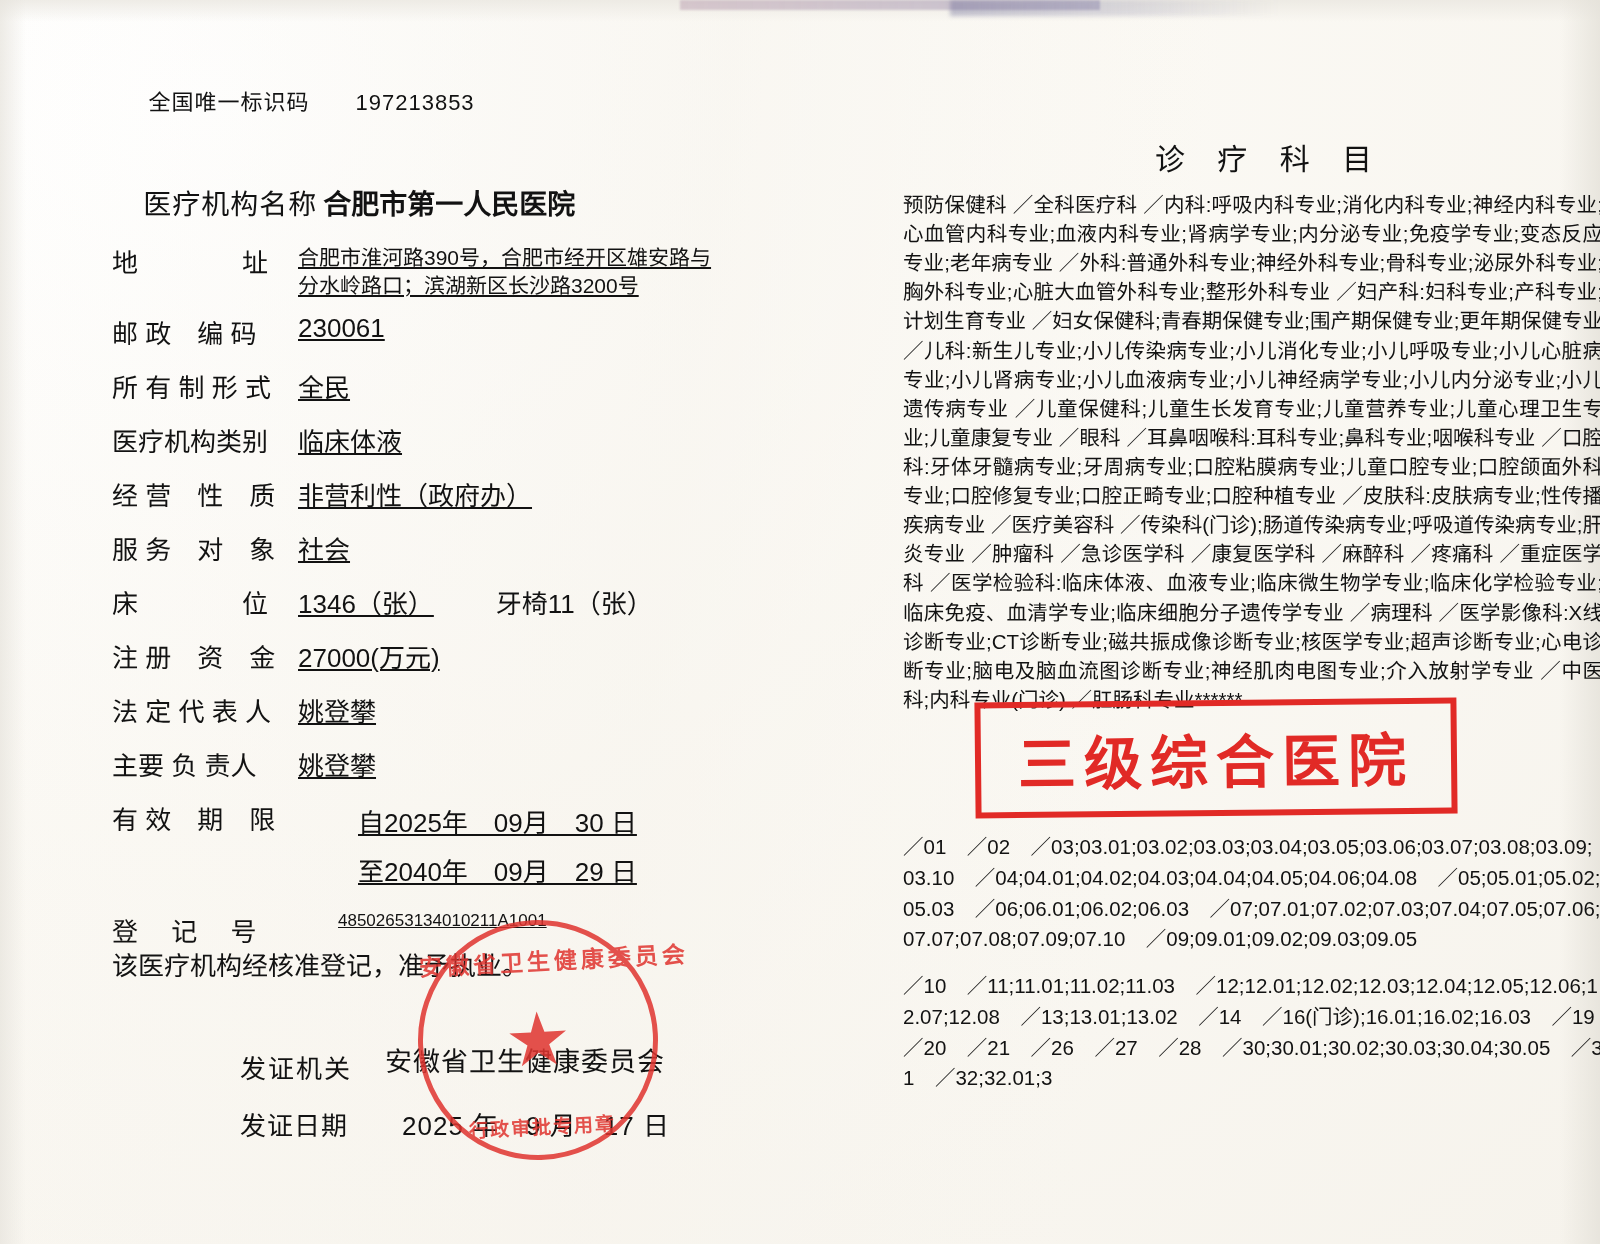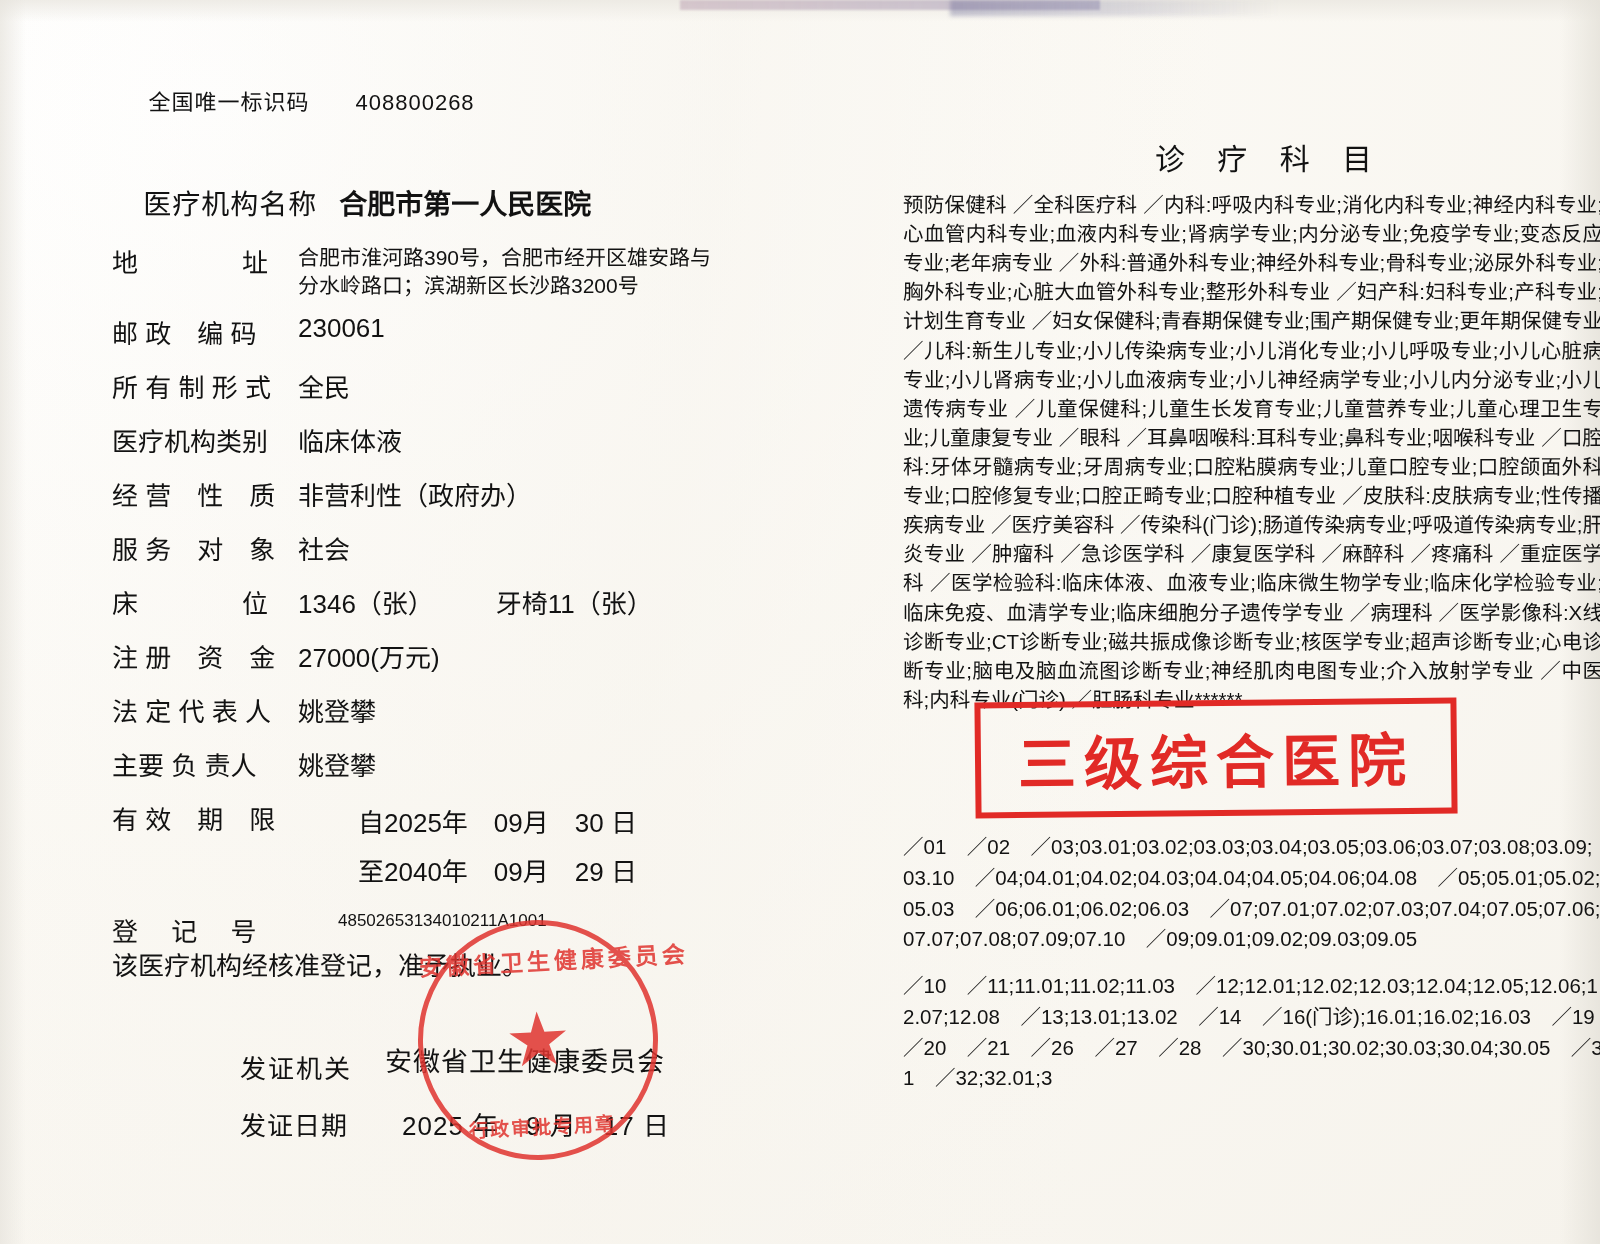--- a/index.html
+++ b/index.html
@@ -68,21 +68,21 @@
     letter-spacing: 1px;
     white-space: pre;
   }
   .org-line {
     position: absolute;
     left: 112px; top: 150px;
     font-size: 28px;
     white-space: pre;
   }
   .org-line .label { letter-spacing: 1px; }
-  .org-line .value { font-weight: bold; margin-left: 22px; }
+  .org-line .value { font-weight: bold; margin-left: 6px; }
 
   .rows {
     position: absolute;
     left: 112px; top: 242px;
     width: 700px;
   }
   .row {
     position: relative;
     margin-bottom: 14px;
     min-height: 40px;
@@ -92,20 +92,21 @@
     width: 186px;
     font-size: 26px;
     vertical-align: top;
     letter-spacing: 0px;
   }
   .row .value {
     display: inline-block;
     font-size: 26px;
     vertical-align: top;
     max-width: 500px;
+    text-decoration: underline;
   }
   .row.addr .value {
     font-size: 21px;
     line-height: 1.35;
     width: 430px;
     position: relative;
     top: 2px;
   }
   .row .value.small { font-size: 17px; margin-left: 40px; }
   .row .value2 {
@@ -230,21 +231,21 @@
 <body>
 
 <div class="page">
   <div class="edge-top"></div>
   <div class="edge-left"></div>
   <div class="edge-right"></div>
   <div class="top-band"></div>
   <div class="top-band2"></div>
 
   <div class="uid">
-    <span>全国唯一标识码</span><span class="gap">　　</span><span>408800268</span>
+    <span>全国唯一标识码</span><span class="gap">　　</span><span>197213853</span>
   </div>
 
   <div class="org-line">
     <span class="label">医疗机构名称</span><span class="value">合肥市第一人民医院</span>
   </div>
 
   <div class="rows">
     <div class="row addr">
       <span class="label">地　　　　址</span><span class="value">合肥市淮河路390号，合肥市经开区雄安路与分水岭路口；滨湖新区长沙路3200号</span>
     </div>

